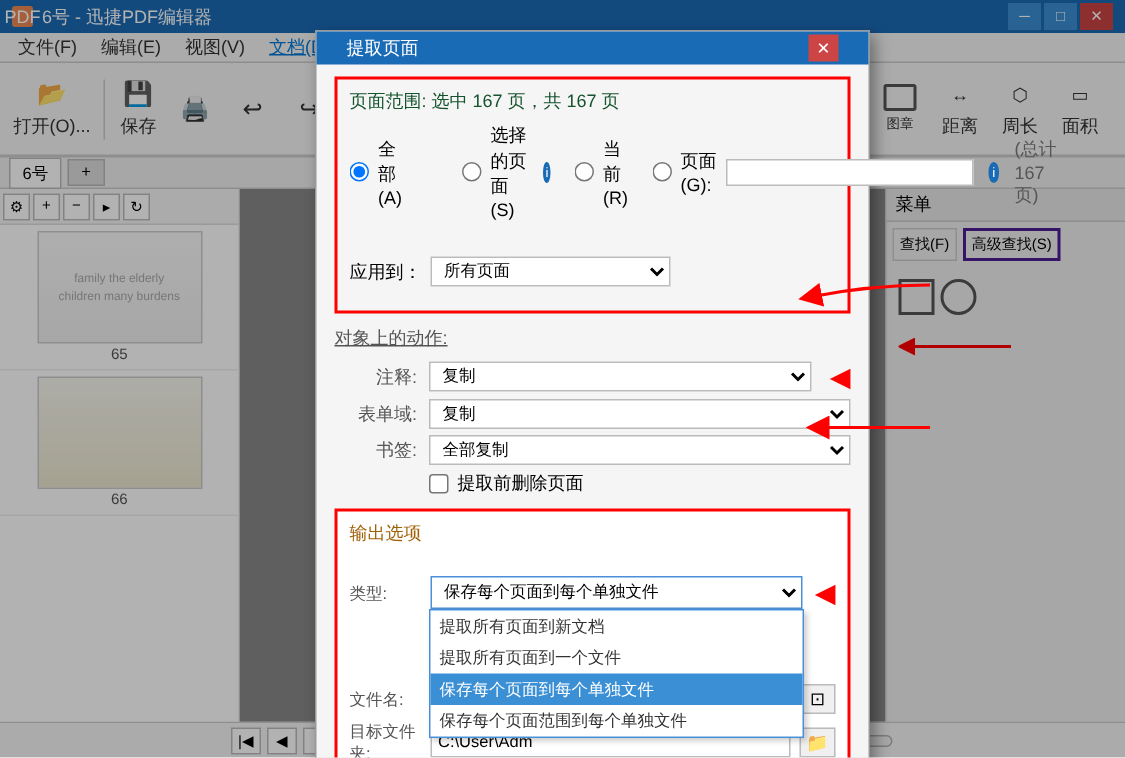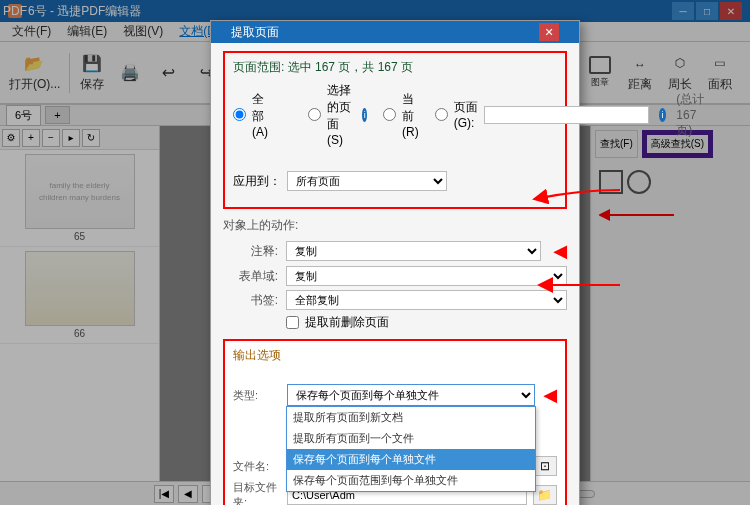--- a/index.html
+++ b/index.html
@@ -223,23 +223,26 @@
       <p>s, When</p>
       <p>nce you</p>
       <p>hausted</p>
       <p>society,</p>
       <p>family,  the  elderly,  children,  many  burdens  are</p>
       <p>placed  on  your  head.  Everyone  is  overwhelmed</p>
     </div>
   </div>
 
   <div class="right-panel">
+    <div class="right-panel-header">
+      <span>菜单</span>
+    </div>
     <div style="padding:4px; display:flex; gap:4px; flex-wrap:wrap;">
       <button style="font-size:10px; padding:2px 4px; cursor:pointer; background:#f0f0f0; border:1px solid #ccc;">查找(F)</button>
-      <button style="font-size:10px; padding:2px 4px; cursor:pointer; background:#f0f0f0; border:5px solid #4c1d95;">高级查找(S)</button>
+      <button style="font-size:10px; padding:2px 4px; cursor:pointer; background:#f0f0f0; border:2px solid #4c1d95;">高级查找(S)</button>
     </div>
 
     <div style="padding:8px; display:flex; flex-direction:column; gap:6px; align-items:flex-start;">
       <div style="display:flex; gap:4px;">
         <div style="width:24px; height:24px; border:2px solid #555; cursor:pointer;"></div>
         <div style="width:24px; height:24px; border:2px solid #555; border-radius:50%; cursor:pointer;"></div>
       </div>
       <div style="position:relative;">
         
         <svg width="80" height="30">
@@ -311,21 +314,21 @@
       </div>
       <div class="apply-row">
         <span>应用到：</span>
         <select class="apply-select">
           <option>所有页面</option>
         </select>
       </div>
     </div>
 
     <div>
-      <div style="color:#555; margin-bottom:6px;">对象上的动作:</div>
+      <div style="color:#555; margin-bottom:6px;text-decoration:underline;">对象上的动作:</div>
       <div class="action-row">
         <span class="action-label">注释:</span>
         <select class="action-select">
           <option>复制</option>
         </select>
 
         <span style="color:red; font-size:18px; margin-left:4px;">◀</span>
       </div>
       <div class="action-row">
         <span class="action-label">表单域:</span>

